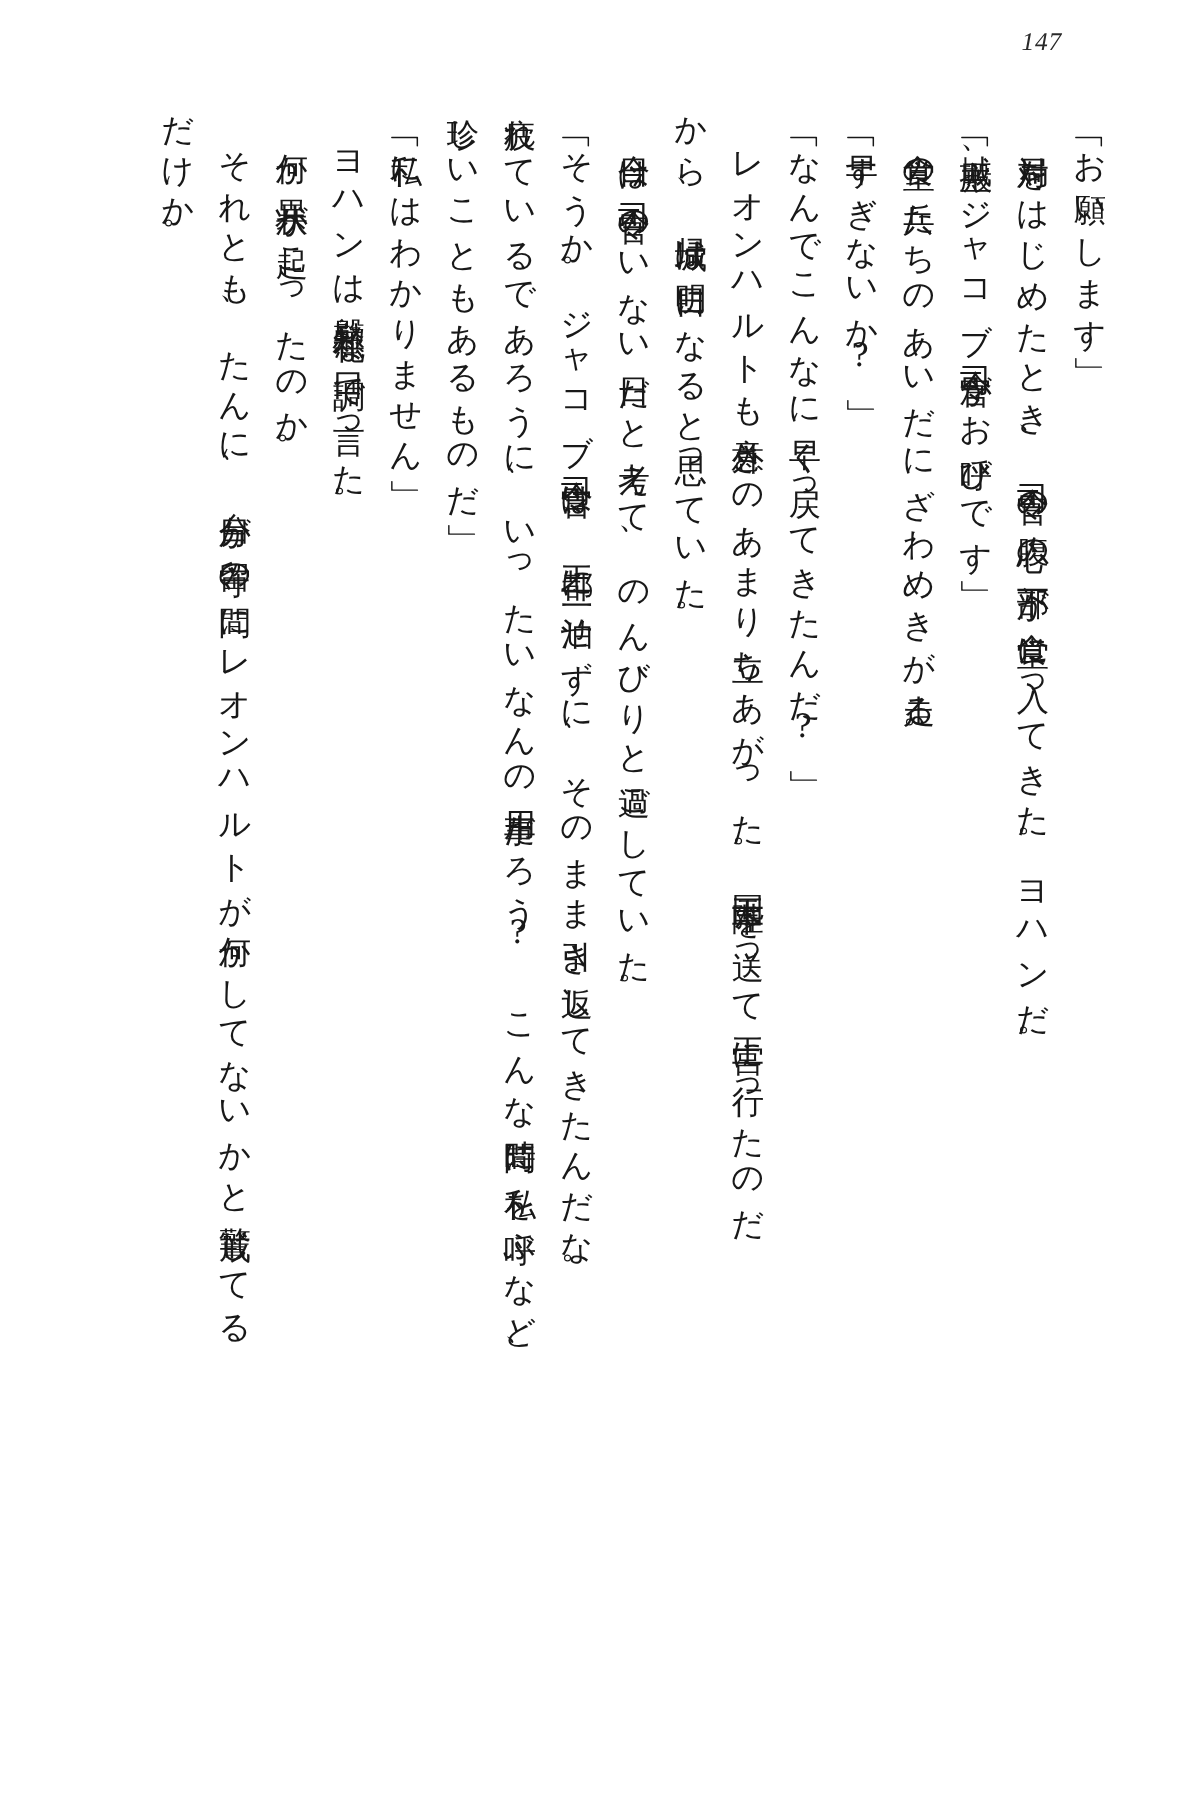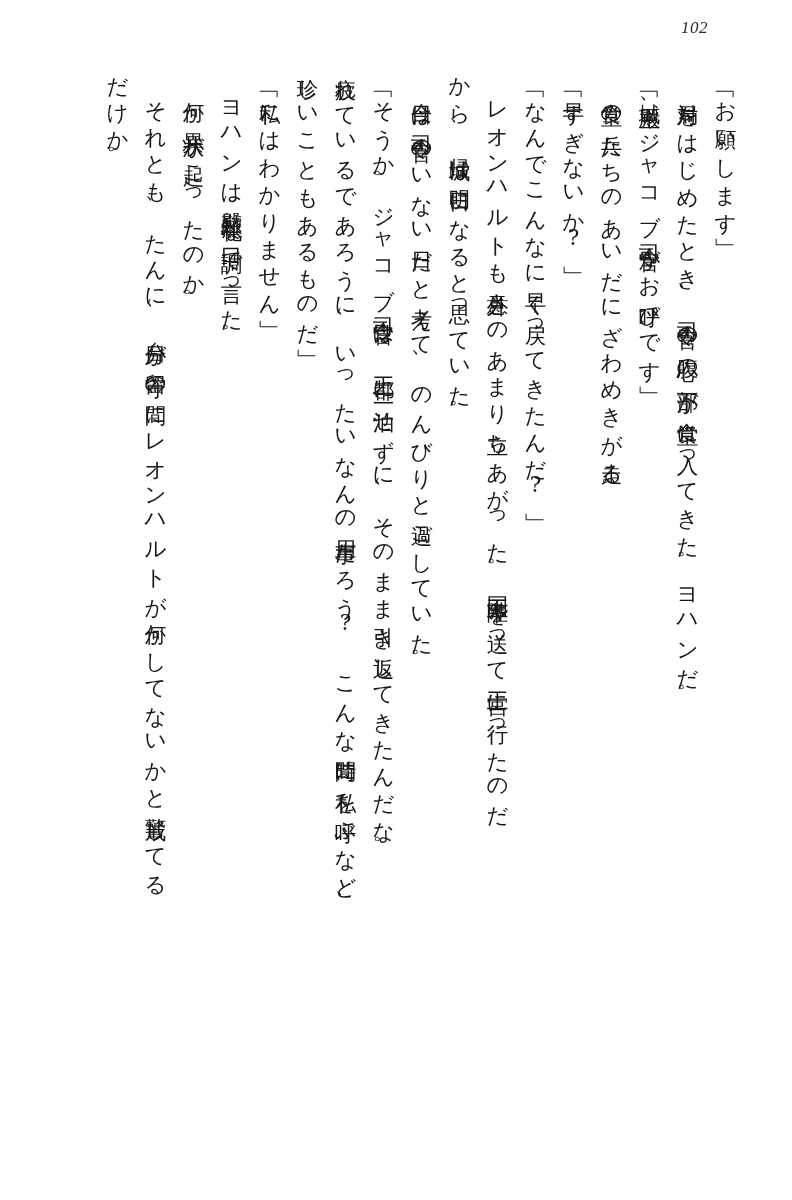--- a/index.html
+++ b/index.html
@@ -63,21 +63,21 @@
   .vcol.indent {
     padding-top: 22px;
     height: 1063px;
   }
 </style>
 </head>
 <body>
 
 <div id="page">
 
-  <div id="page-number">102</div>
+  <div id="page-number">147</div>
 
   <div id="body-text">
     <div class="vcol indent">「お願いします」</div>
     <div class="vcol">　対局をはじめたとき、司令官の腹心の部下が食堂に入ってきた。ヨハンだ。</div>
     <div class="vcol indent">「城主殿、ジャコブ司令官がお呼びです」</div>
     <div class="vcol">　食堂の兵たちのあいだにざわめきが走る。</div>
     <div class="vcol indent">「早すぎないか?」</div>
     <div class="vcol indent">「なんでこんなに早く戻ってきたんだ?」</div>
     <div class="vcol">　レオンハルトも意外さのあまり立ちあがった。国王陛下を送って王宮に行ったのだ</div>
     <div class="vcol">から、帰城は明日になると思っていた。</div>

